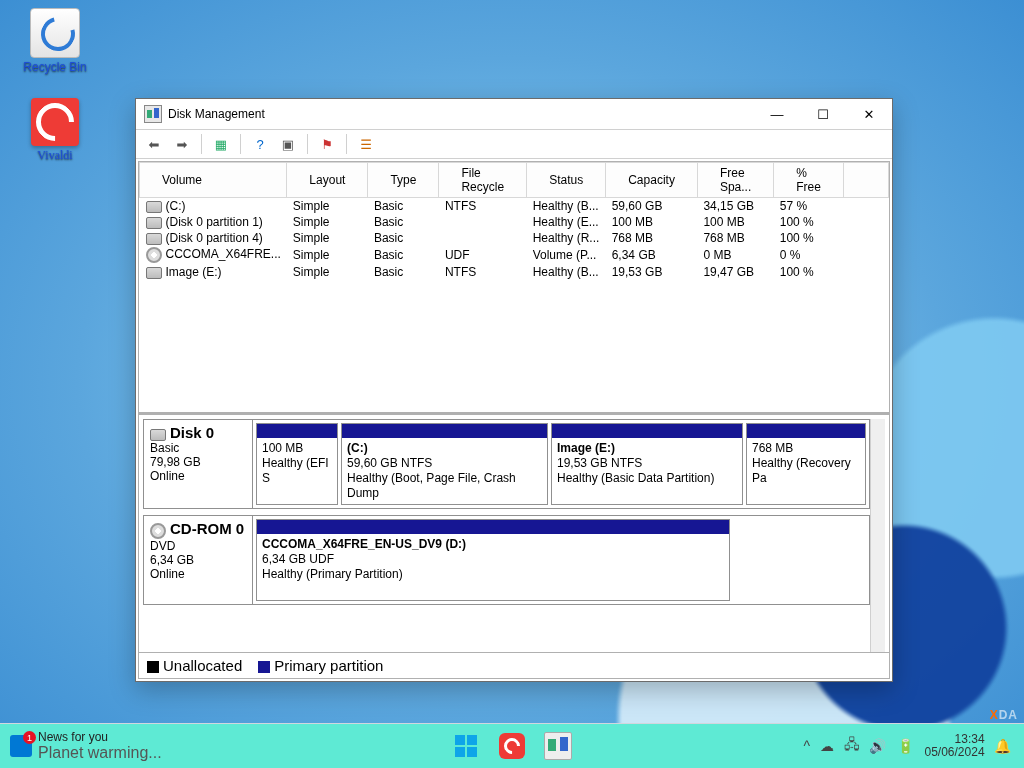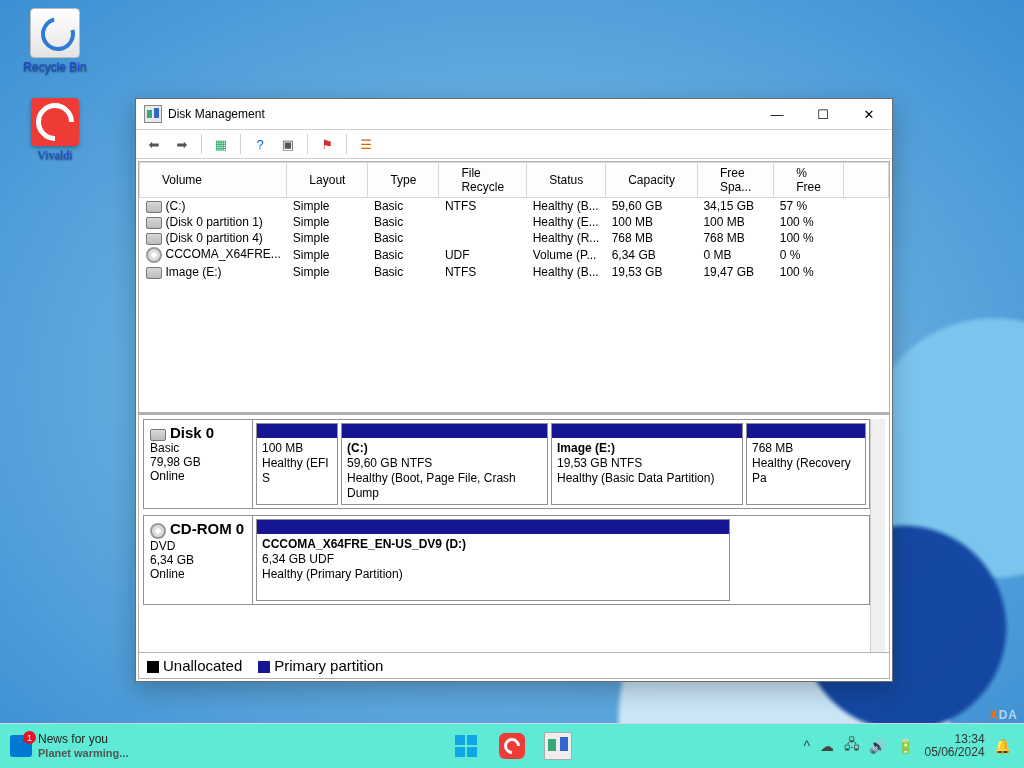--- a/index.html
+++ b/index.html
@@ -68,21 +68,21 @@
 .sw.black { background:#000; }
 .sw.blue { background:#161693; }
 
 
 .taskbar { position:absolute; left:0; right:0; bottom:0; height:44px; background:#5eead4; border-top:1px solid #d1d6de; display:flex; align-items:center;margin-top:45px; }
 .news { display:flex; align-items:center; gap:6px; padding:0 10px; color:#222; height:100%; }
 .news .nicon { width:22px; height:22px; background:#0078d4; border-radius:3px; position:relative; }
 .news .nicon::after { content:"1"; position:absolute; top:-4px; right:-4px; background:#e81123; color:#fff; font-size:9px; width:13px; height:13px; border-radius:50%; display:flex; align-items:center; justify-content:center; }
 .news .ntext { line-height:1.1; }
 .news .ntext .hl { font-size:12px; }
-.news .ntext .sub { font-size:11px; color:#555;font-weight:bold; }
+.news .ntext .sub { font-size:16px; color:#555; }
 .tb-center { position:absolute; left:50%; transform:translateX(-50%); display:flex; gap:6px; height:100%; align-items:center; }
 .tb-btn { width:40px; height:40px; border-radius:4px; display:flex; align-items:center; justify-content:center; }
 .win-logo { width:22px; height:22px; display:grid; grid-template:1fr 1fr/1fr 1fr; gap:2px; }
 .win-logo span:nth-child(1){background:#0ea5e9;} .win-logo span:nth-child(2){background:#0ea5e9;}
 .win-logo span:nth-child(3){background:#0ea5e9;} .win-logo span:nth-child(4){background:#0ea5e9;}
 .tb-viv { width:26px; height:26px; background:#ee3b36; border-radius:6px; position:relative; }
 .tb-viv::after{ content:""; position:absolute; inset:5px; border:3px solid #fff; border-right-color:transparent; border-radius:50%; transform:rotate(45deg);}
 .tb-dm { width:26px; height:26px; background:#eee; border:1px solid #aaa; border-radius:2px; position:relative; }
 .tb-dm::before, .tb-dm::after { content:""; position:absolute; }
 .tb-dm::before { left:3px; top:6px; width:8px; height:12px; background:#3a7;}

